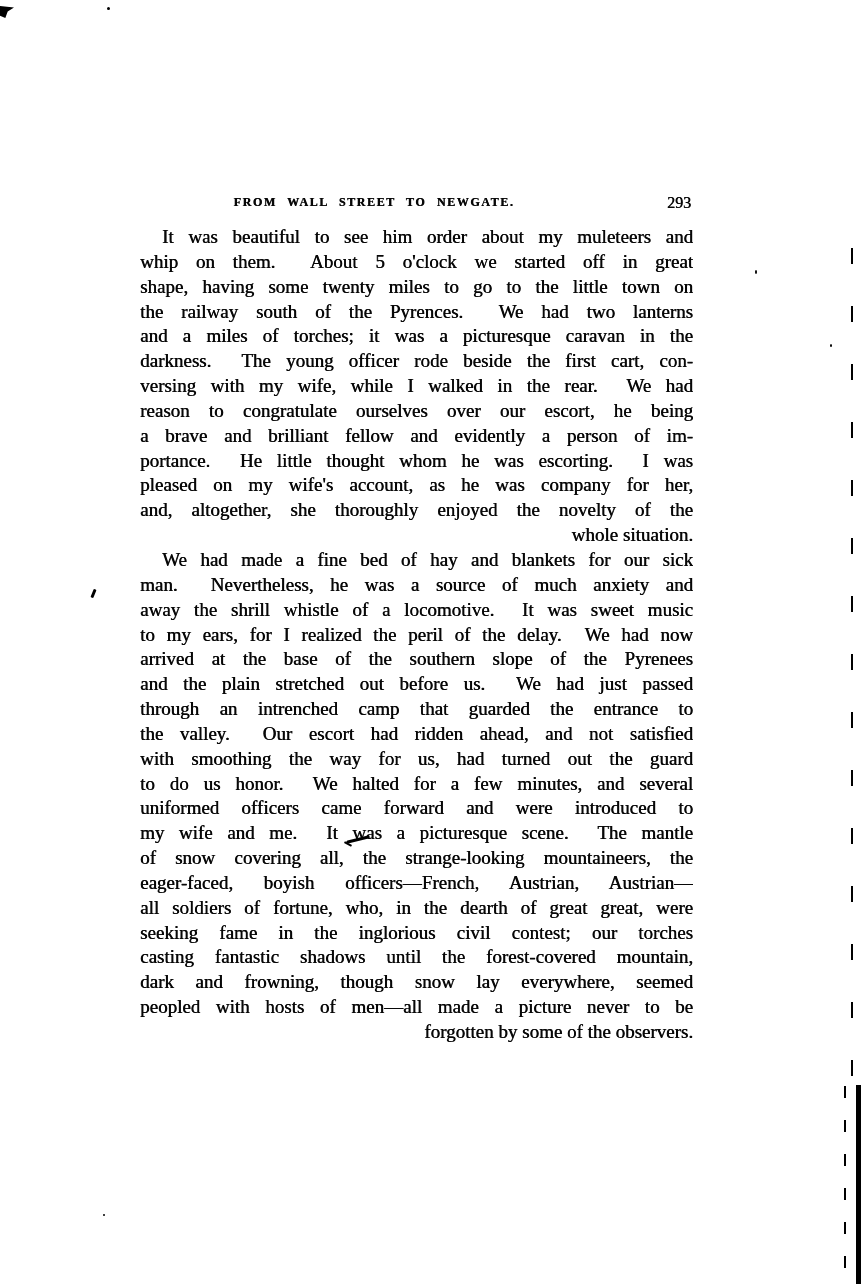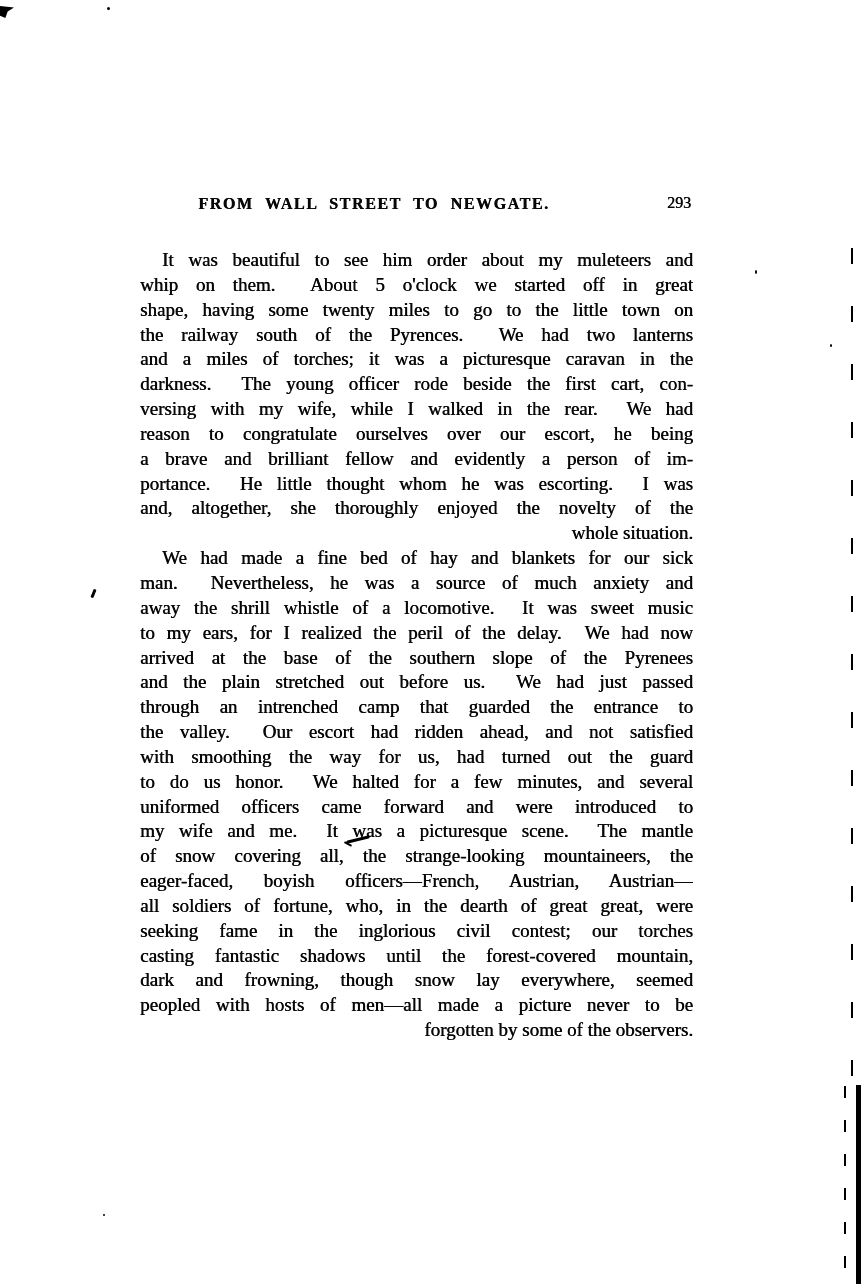--- a/index.html
+++ b/index.html
@@ -12,33 +12,33 @@
     color:#080808;
   }
 
   
   .page-header {
     position:absolute; top:195px; left:140px; width:553px; height:22px;
   }
   .header-title {
     position:absolute; left:234px; top:0; transform:translateX(-50%);
     white-space:nowrap;
-    font-size:16px; font-weight:bold;
+    font-size:12px; font-weight:bold;
     letter-spacing:1.6px; word-spacing:6px;
     text-shadow:0.4px 0 0 currentColor;
   }
   .page-number {
     position:absolute; right:2px; top:-1px;
     font-size:16px; font-weight:normal;
     text-shadow:0.4px 0 0 currentColor;
   }
 
   
   .page-body {
-    position:absolute; top:248px; left:140px; width:553px;
+    position:absolute; top:225px; left:140px; width:553px;
     font-size:19px;
     text-shadow:0.45px 0 0 currentColor;
   }
   .line {
     height:24.85px; line-height:24.85px;
     overflow:hidden;
     text-align:justify;
   }
   
   .line::after { content:""; display:inline-block; width:100%; height:0; }
@@ -94,20 +94,21 @@
       <div class="line first">It was beautiful to see him order about my muleteers and</div>
       <div class="line">whip on them.&nbsp; About 5 o'clock we started off in great</div>
       <div class="line">shape, having some twenty miles to go to the little town on</div>
       <div class="line">the railway south of the Pyrences.&nbsp; We had two lanterns</div>
       <div class="line">and a miles of torches; it was a picturesque caravan in the</div>
       <div class="line">darkness.&nbsp; The young officer rode beside the first cart, con-</div>
       <div class="line">versing with my wife, while I walked in the rear.&nbsp; We had</div>
       <div class="line">reason to congratulate ourselves over our escort, he being</div>
       <div class="line">a brave and brilliant fellow and evidently a person of im-</div>
       <div class="line">portance.&nbsp; He little thought whom he was escorting.&nbsp; I was</div>
+      <div class="line">pleased on my wife's account, as he was company for her,</div>
       <div class="line">and, altogether, she thoroughly enjoyed the novelty of the</div>
       <div class="line last">whole situation.</div>
     </div>
     <div>
       <div class="line first">We had made a fine bed of hay and blankets for our sick</div>
       <div class="line">man.&nbsp; Nevertheless, he was a source of much anxiety and</div>
       <div class="line">away the shrill whistle of a locomotive.&nbsp; It was sweet music</div>
       <div class="line">to my ears, for I realized the peril of the delay.&nbsp; We had now</div>
       <div class="line">arrived at the base of the southern slope of the Pyrenees</div>
       <div class="line">and the plain stretched out before us.&nbsp; We had just passed</div>

